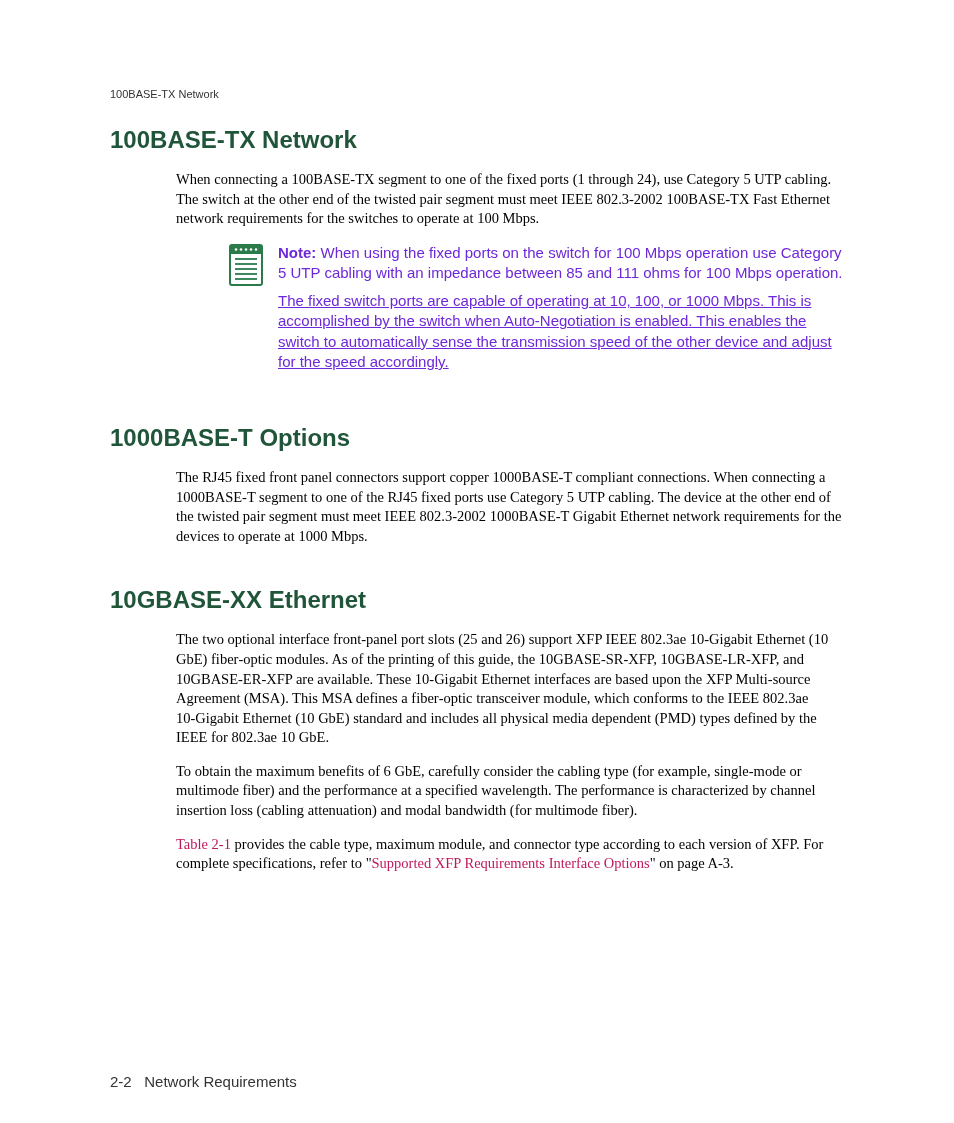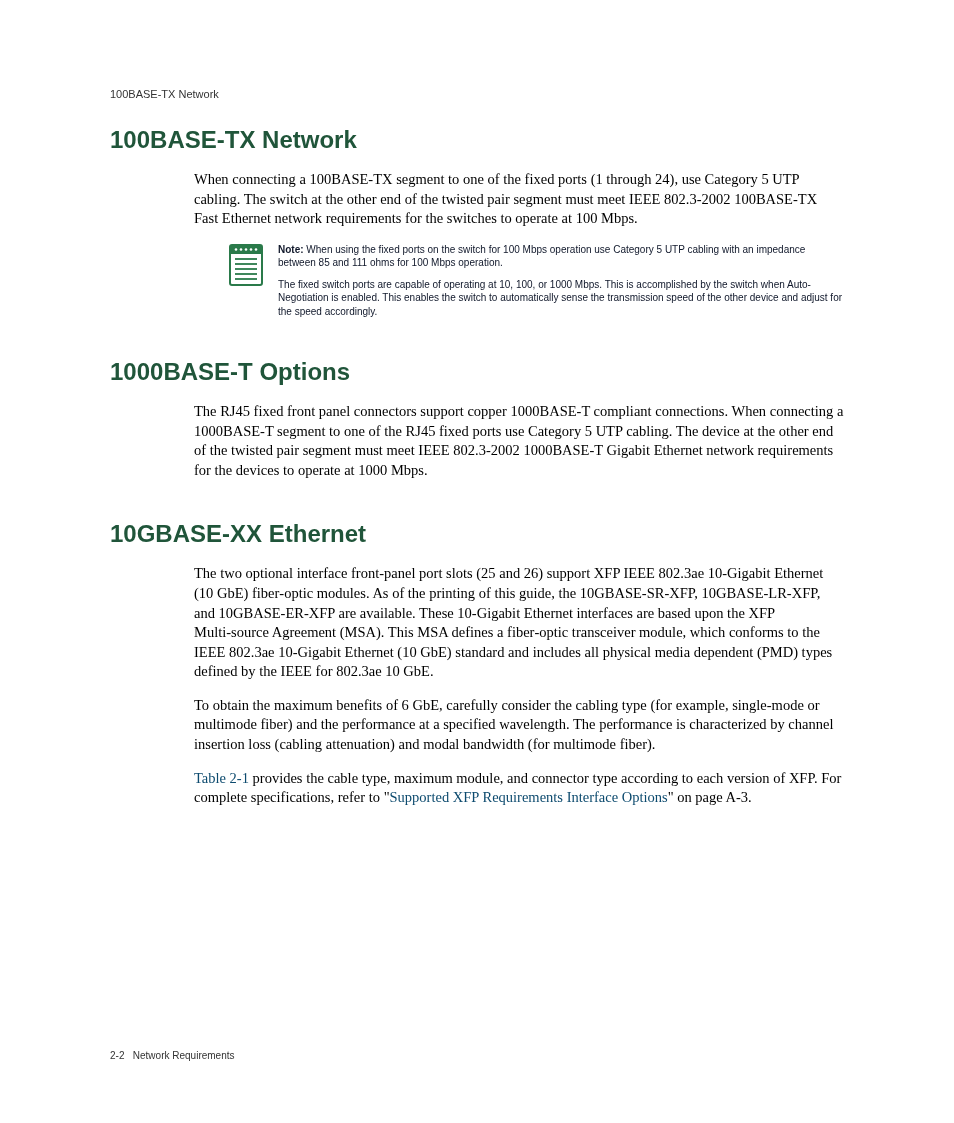--- a/index.html
+++ b/index.html
@@ -25,21 +25,21 @@
       font-family: Arial, Helvetica, sans-serif;
       font-size: 24px;
       font-weight: bold;
       color: #20553a;
       margin-bottom: 16px;
     }
     .body-text {
       font-size: 14.5px;
       line-height: 1.35;
       color: #000;
-      margin-left: 84px;
+      margin-left: 66px;
       margin-bottom: 14px;
     }
     .note-container {
       display: flex;
       margin-left: 118px;
       margin-bottom: 14px;
       gap: 14px;
     }
     .note-icon {
       flex-shrink: 0;
@@ -48,43 +48,44 @@
     }
     .note-icon svg {
       width: 36px;
       height: 44px;
     }
     .note-text-block {
       flex: 1;
     }
     .note-text {
       font-family: Arial, Helvetica, sans-serif;
-      font-size: 10px;
+      font-size: 15px;
       line-height: 1.35;
-      color: #0f172a;
+      color: #6d28d9;
       margin-bottom: 8px;
     }
     .note-text:last-child {
-      margin-bottom: 0;
+      margin-bottom: 12px;
+      text-decoration: underline;
     }
     .note-bold {
       font-weight: bold;
     }
     .section-spacer {
       height: 26px;
     }
     .link {
-      color: #0c4a6e;
+      color: #be185d;
     }
     .footer {
       position: absolute;
-      bottom: 62px;
+      bottom: 33px;
       left: 110px;
       font-family: Arial, Helvetica, sans-serif;
-      font-size: 10px;
+      font-size: 15px;
       color: #333;
     }
   </style>
 </head>
 <body>
 
 <div class="header-text">100BASE-TX Network</div>
 
 <h1>100BASE-TX Network</h1>
 <p class="body-text">When connecting a 100BASE‑TX segment to one of the fixed ports (1 through 24), use Category 5 UTP cabling. The switch at the other end of the twisted pair segment must meet IEEE 802.3‑2002 100BASE‑TX Fast Ethernet network requirements for the switches to operate at 100 Mbps.</p>

